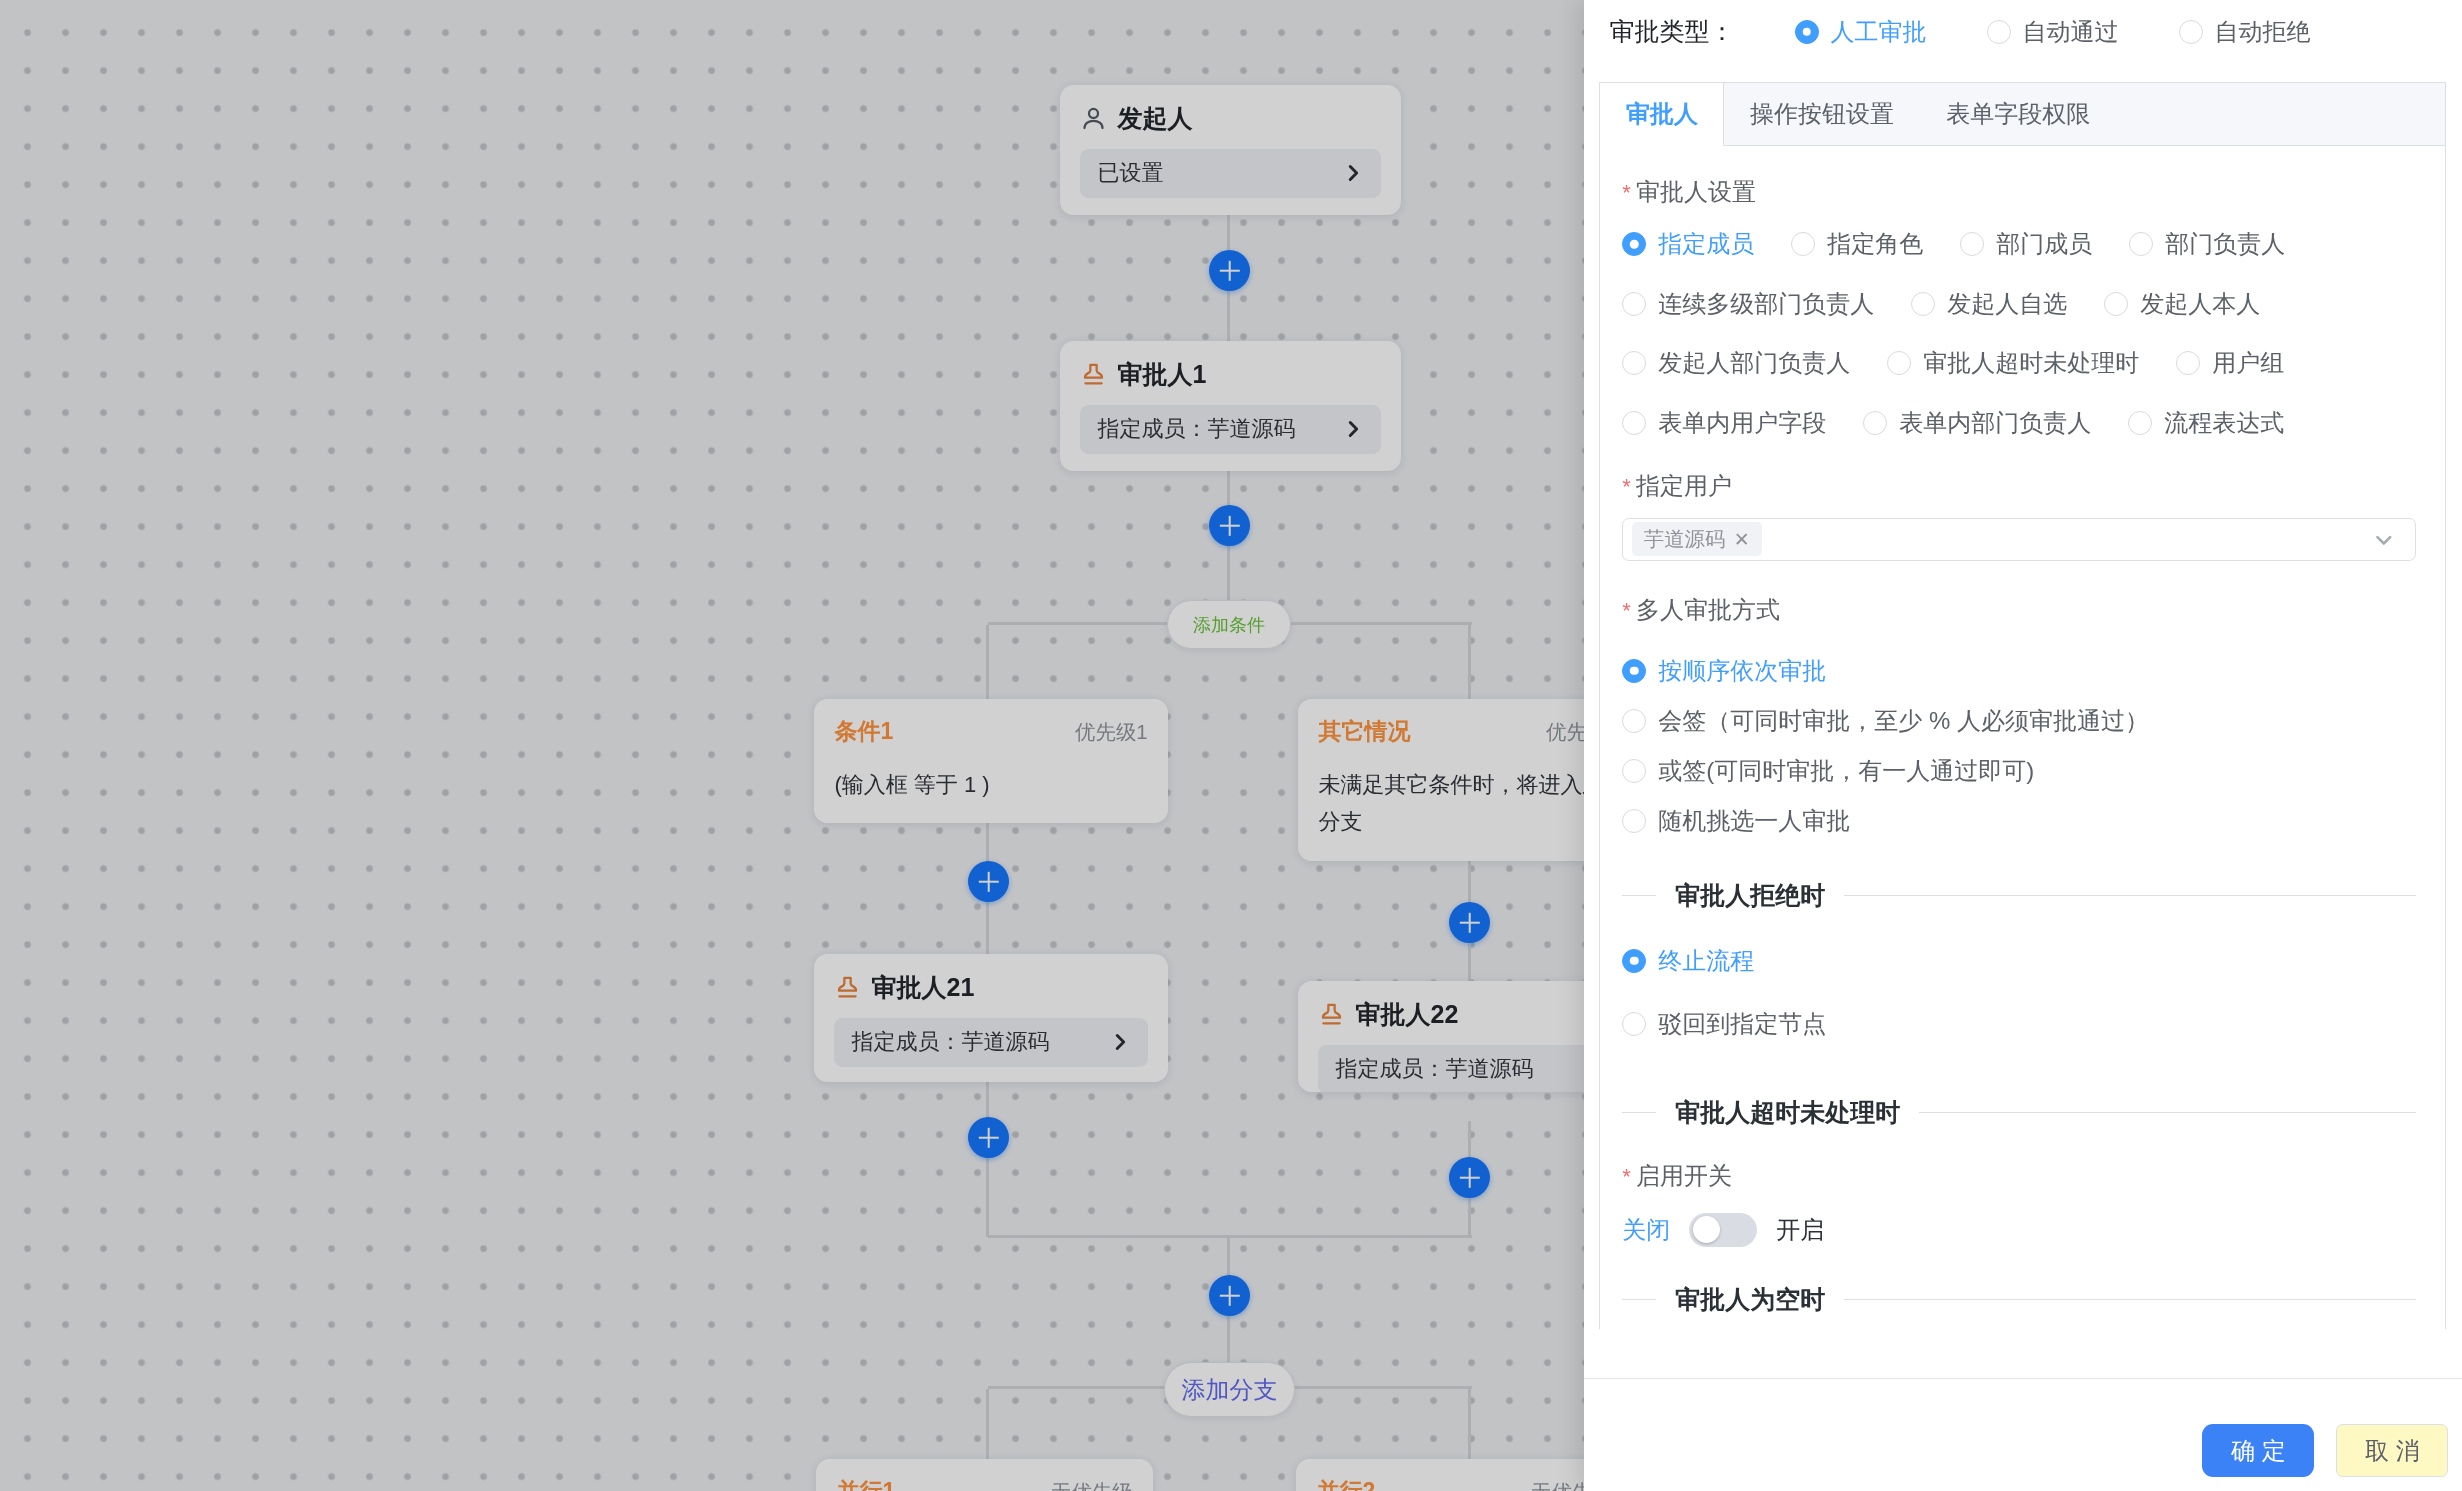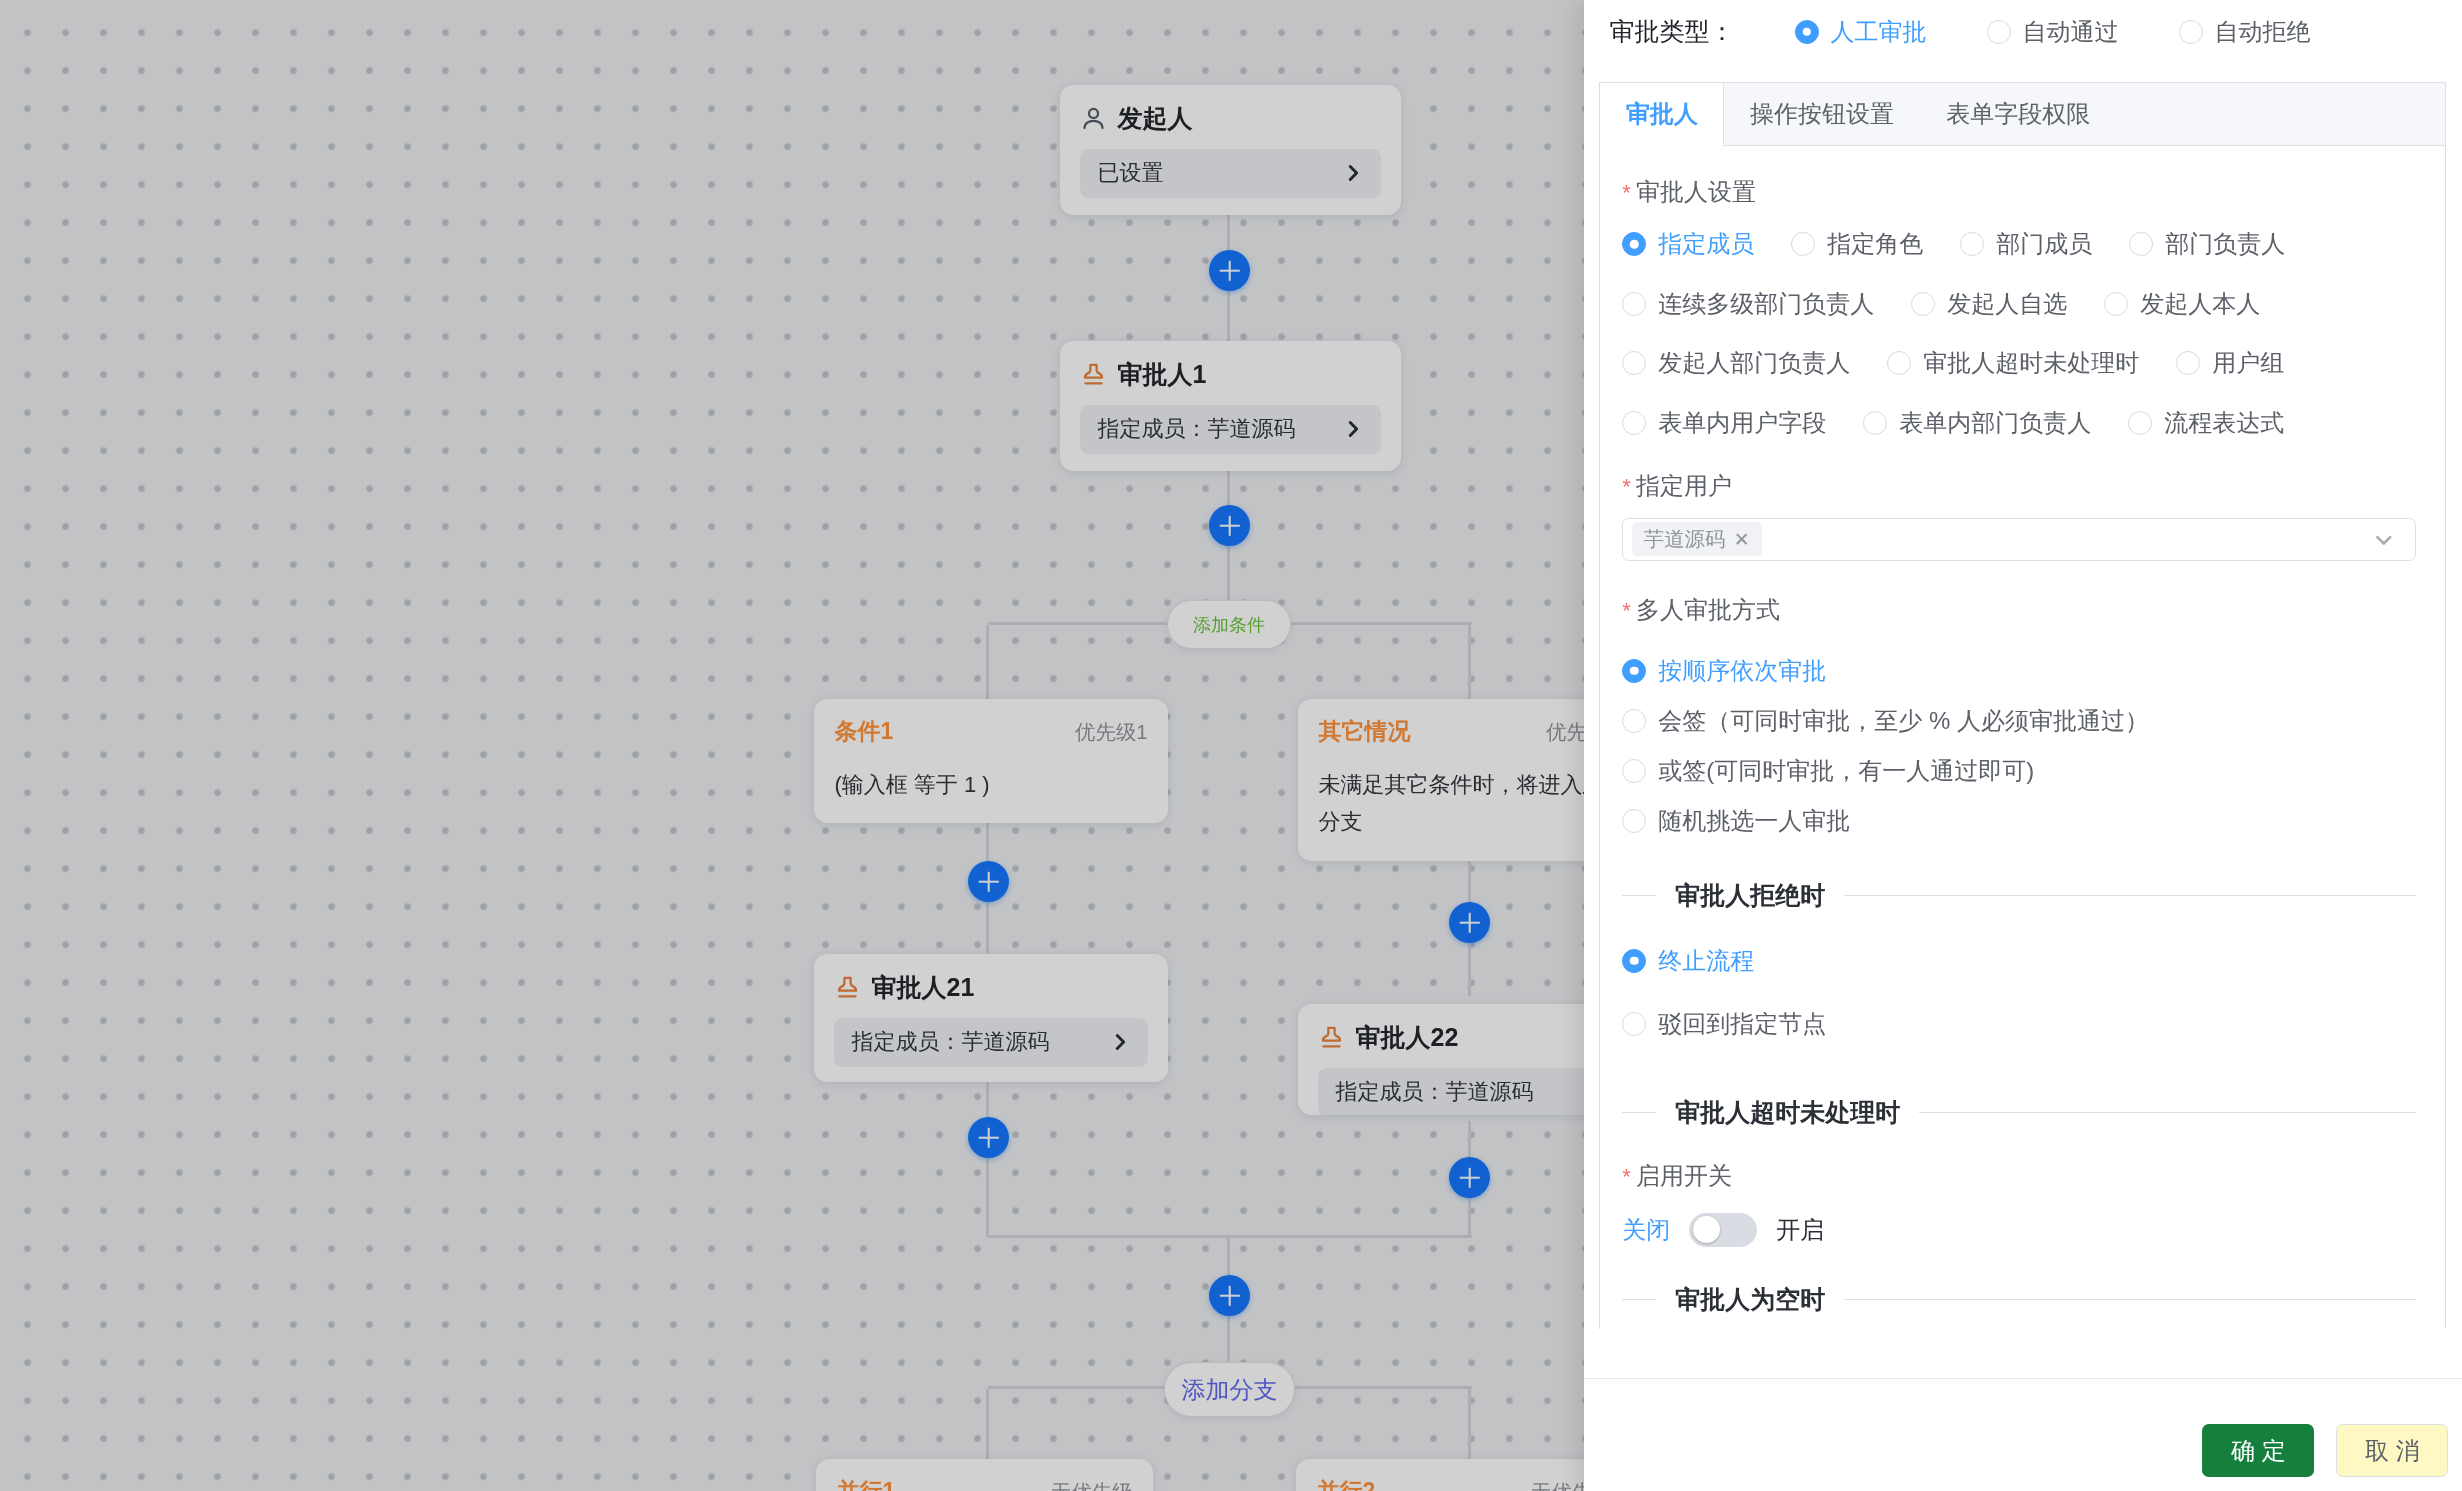--- a/index.html
+++ b/index.html
@@ -83,21 +83,21 @@
   .switch-on-label  { font-size:24px; color:#2b2f36; }
   .switch { position:relative; width:68px; height:34px; border-radius:17px; background:#d9dde3; cursor:pointer; }
   .switch-knob { position:absolute; left:3.4px; top:3.4px; width:27px; height:27px; border-radius:50%;
     background:#fff; box-shadow:0 0.9px 2.6px rgba(0,0,0,.25); }
 
   .drawer-footer { position:absolute; left:0; right:0; bottom:0; height:113px;
     border-top:1.7px solid #e6e8ec; display:flex; align-items:center; justify-content:flex-end;
     gap:22px; padding:31px 13.6px 0 0; background:#fff; }
   .btn { height:53px; min-width:112px; border-radius:6.8px; font-size:24px; display:flex;
     align-items:center; justify-content:center; cursor:pointer; padding:0 24px; }
-  .btn-primary { background:#15803d; color:#fff; }
+  .btn-primary { background:#3b82f6; color:#fff;border-radius:11px; }
   .btn-plain { background:#fef9c3; color:#5c6068; border:1.7px solid #dcdfe6; }
 
   
   .mt6{margin-top:5.1px}.mt20{margin-top:17px}.mt24{margin-top:20.4px}.mt26{margin-top:16px}
   .mt30{margin-top:25.6px}.mt34{margin-top:29px}.mt36{margin-top:31px}.mt40{margin-top:34px}
   .mt48{margin-top:41px}.mt64{margin-top:55px}
 </style>
 </head>
 <body>
 
@@ -193,21 +193,21 @@
       <div class="node-body-row">
         <span>指定成员：芋道源码</span>
         <span class="chev">
           <svg class="icon-svg" width="22" height="22" viewBox="0 0 24 24" fill="none" stroke="currentColor" stroke-width="3.2" stroke-linecap="round" stroke-linejoin="round">
               <path d="M9 5l7 7-7 7"></path>
             </svg>
         </span>
       </div>
     </div>
 
-    <div class="node" style="left:1298px;top:1004px;width:341px;height:111px">
+    <div class="node" style="left:1298px;top:981px;width:341px;height:111px">
       <div class="node-head">
         <span>
           <svg class="icon-svg" width="27" height="27" viewBox="0 0 24 24" fill="none" stroke="#e8823c" stroke-width="2" stroke-linejoin="round" stroke-linecap="round">
             <path d="M9.2 3.5h5.6v5c0 1.3 .9 1.9 2.2 2.5 1.7 .8 2.6 2 2.6 3.8H4.4c0-1.8 .9-3 2.6-3.8 1.3-.6 2.2-1.2 2.2-2.5z"></path>
             <line x1="4.8" y1="19.8" x2="19.2" y2="19.8"></line>
           </svg>
         </span>
         <span class="node-title">审批人22</span>
       </div>
       <div class="node-body-row">

